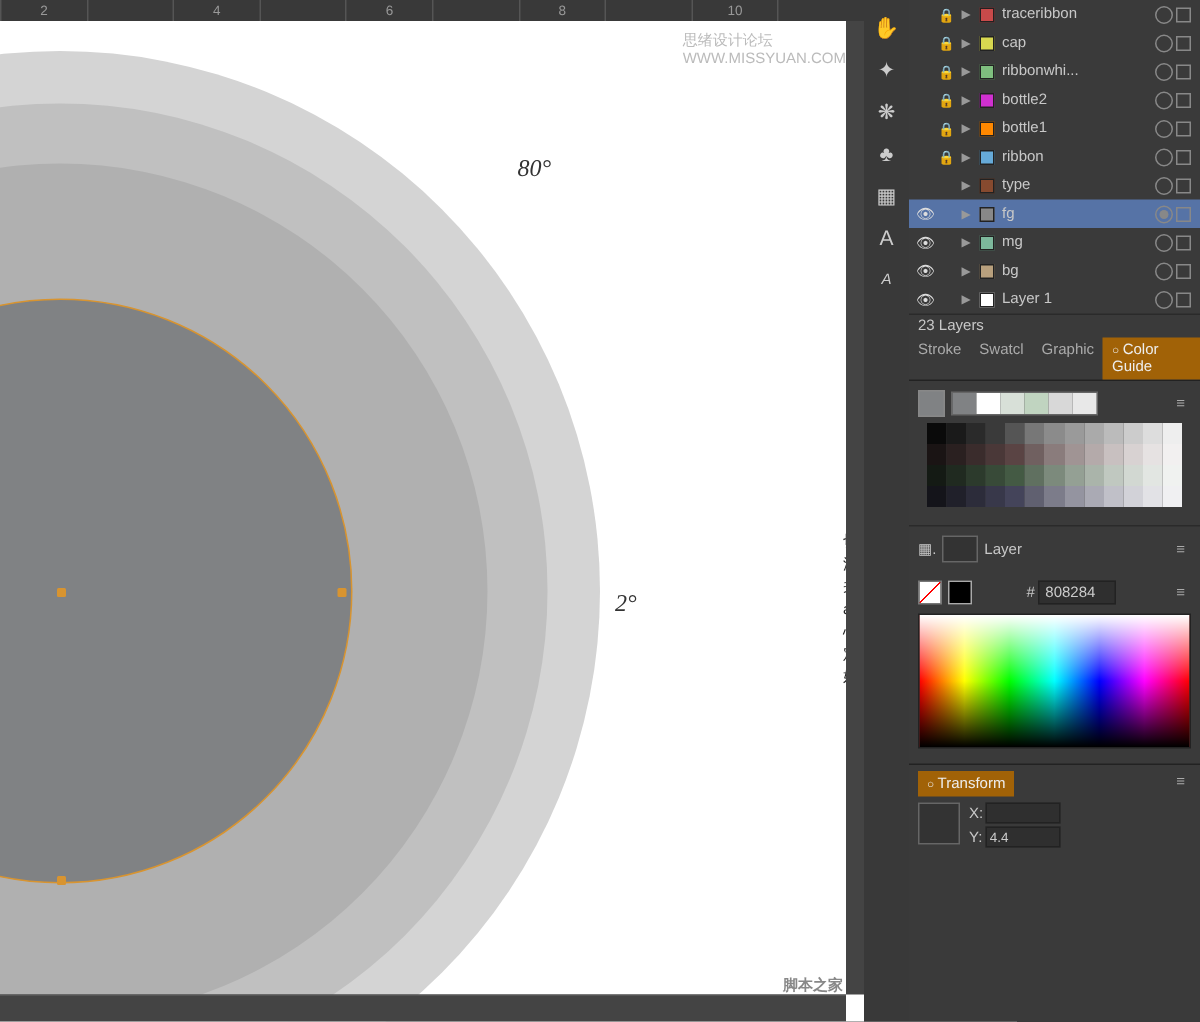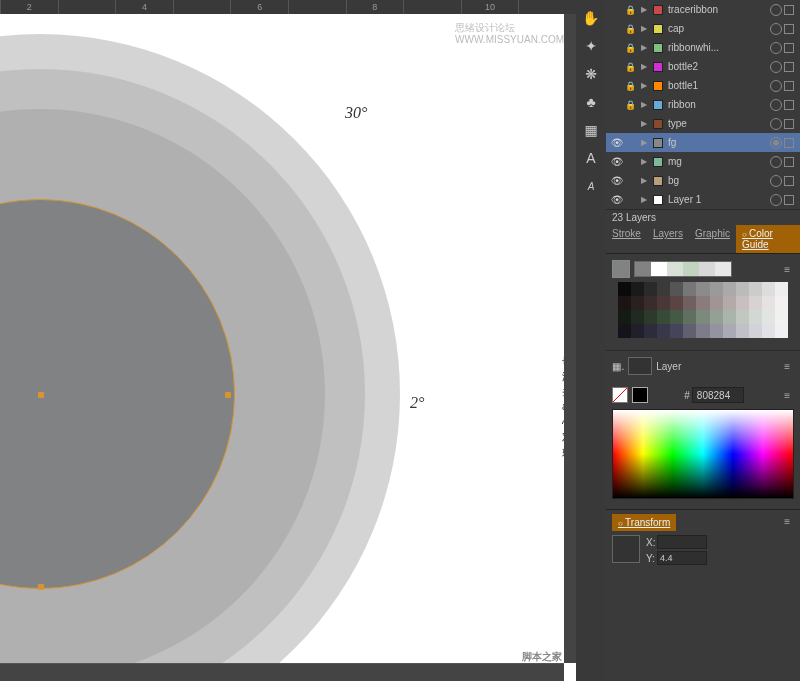--- a/index.html
+++ b/index.html
@@ -35,21 +35,21 @@
 .vis { width:14px; text-align:center; color:#ddd; }
 .lock { width:14px; text-align:center; color:#ccc; font-size:9px; }
 .tog { width:12px; text-align:center; color:#999; font-size:8px; }
 .swatch { width:10px; height:10px; margin:0 3px; border:1px solid #222; }
 .lname { flex:1; font-size:10px; padding-left:2px; overflow:hidden; white-space:nowrap; }
 .targ { width:12px; height:12px; border:1px solid #888; border-radius:50%; margin:0 2px; }
 .targ.on::after { content:""; display:block; width:6px; height:6px; background:#888; border-radius:50%; margin:2px; }
 .sq { width:10px; height:10px; border:1px solid #888; margin-right:2px; }
 .lfoot { display:flex; align-items:center; padding:2px 6px; border-top:1px solid #2a2a2a; font-size:10px; }
 .tabs { display:flex; border-bottom:1px solid #222; }
-.tab { padding:3px 6px; font-size:10px; color:#aaa;text-decoration:underline; }
+.tab { padding:3px 6px; font-size:10px; color:#aaa; }
 .tab.act { background:#a16207; color:#eee; }
 .tab.act::before { content:"○ "; font-size:8px; }
 .swatches { padding:6px; }
 .sw-row { display:flex; align-items:center; gap:4px; margin-bottom:4px; }
 .sw-main { width:18px; height:18px; border:1px solid #888; }
 .sw-strip { display:flex; border:1px solid #666; }
 .sw-strip div { width:16px; height:14px; }
 .sw-labels { display:flex; justify-content:space-between; padding:2px 6px; font-size:9px; color:#ccc; }
 .sw-grid { display:grid; grid-template-columns:repeat(13,1fr); gap:0; padding:0 6px 6px; }
 .sw-grid div { height:14px; border:0; }
@@ -93,21 +93,21 @@
   </div>
   <div class="artboard">
     <div class="circ c1"></div>
     <div class="circ c2"></div>
     <div class="circ c3"></div>
     <div class="circ c4"></div>
     <div class="anchor a1"></div>
 
     <div class="anchor a3"></div>
     <div class="anchor a4"></div>
-    <div class="annot an1">30°</div>
+    <div class="annot an1">80°</div>
     <div class="annot an2">2°</div>
     <div class="wm-top">
       <div>思绪设计论坛</div>
         <div>WWW.MISSYUAN.COM</div>
     </div>
     <div class="wm-bot">
       <span>脚本之家</span><em>jiaoben.net www.jb51.net</em>
     </div>
     <div class="sidetext">
       <div>切换. 请</div>
@@ -238,21 +238,21 @@
         <span class="sq"></span>
       </div>
       <div class="lfoot">
         <span>23 Layers</span>
       </div>
     </div>
 
   <div>
     <div class="tabs" id="cg-tabs">
         <div class="tab">Stroke</div>
-        <div class="tab">Layers</div>
+        <div class="tab">Swatcl</div>
         <div class="tab">Graphic</div>
         <div class="tab act">Color Guide</div>
       </div>
     <div class="swatches">
       <div class="sw-row">
         <div class="sw-main" style="background:#808284"></div>
         <div class="sw-strip" id="cg-strip">
             <div style="background: rgb(128, 130, 132);"></div>
             <div style="background: rgb(255, 255, 255);"></div>
             <div style="background: rgb(216, 224, 216);"></div>

